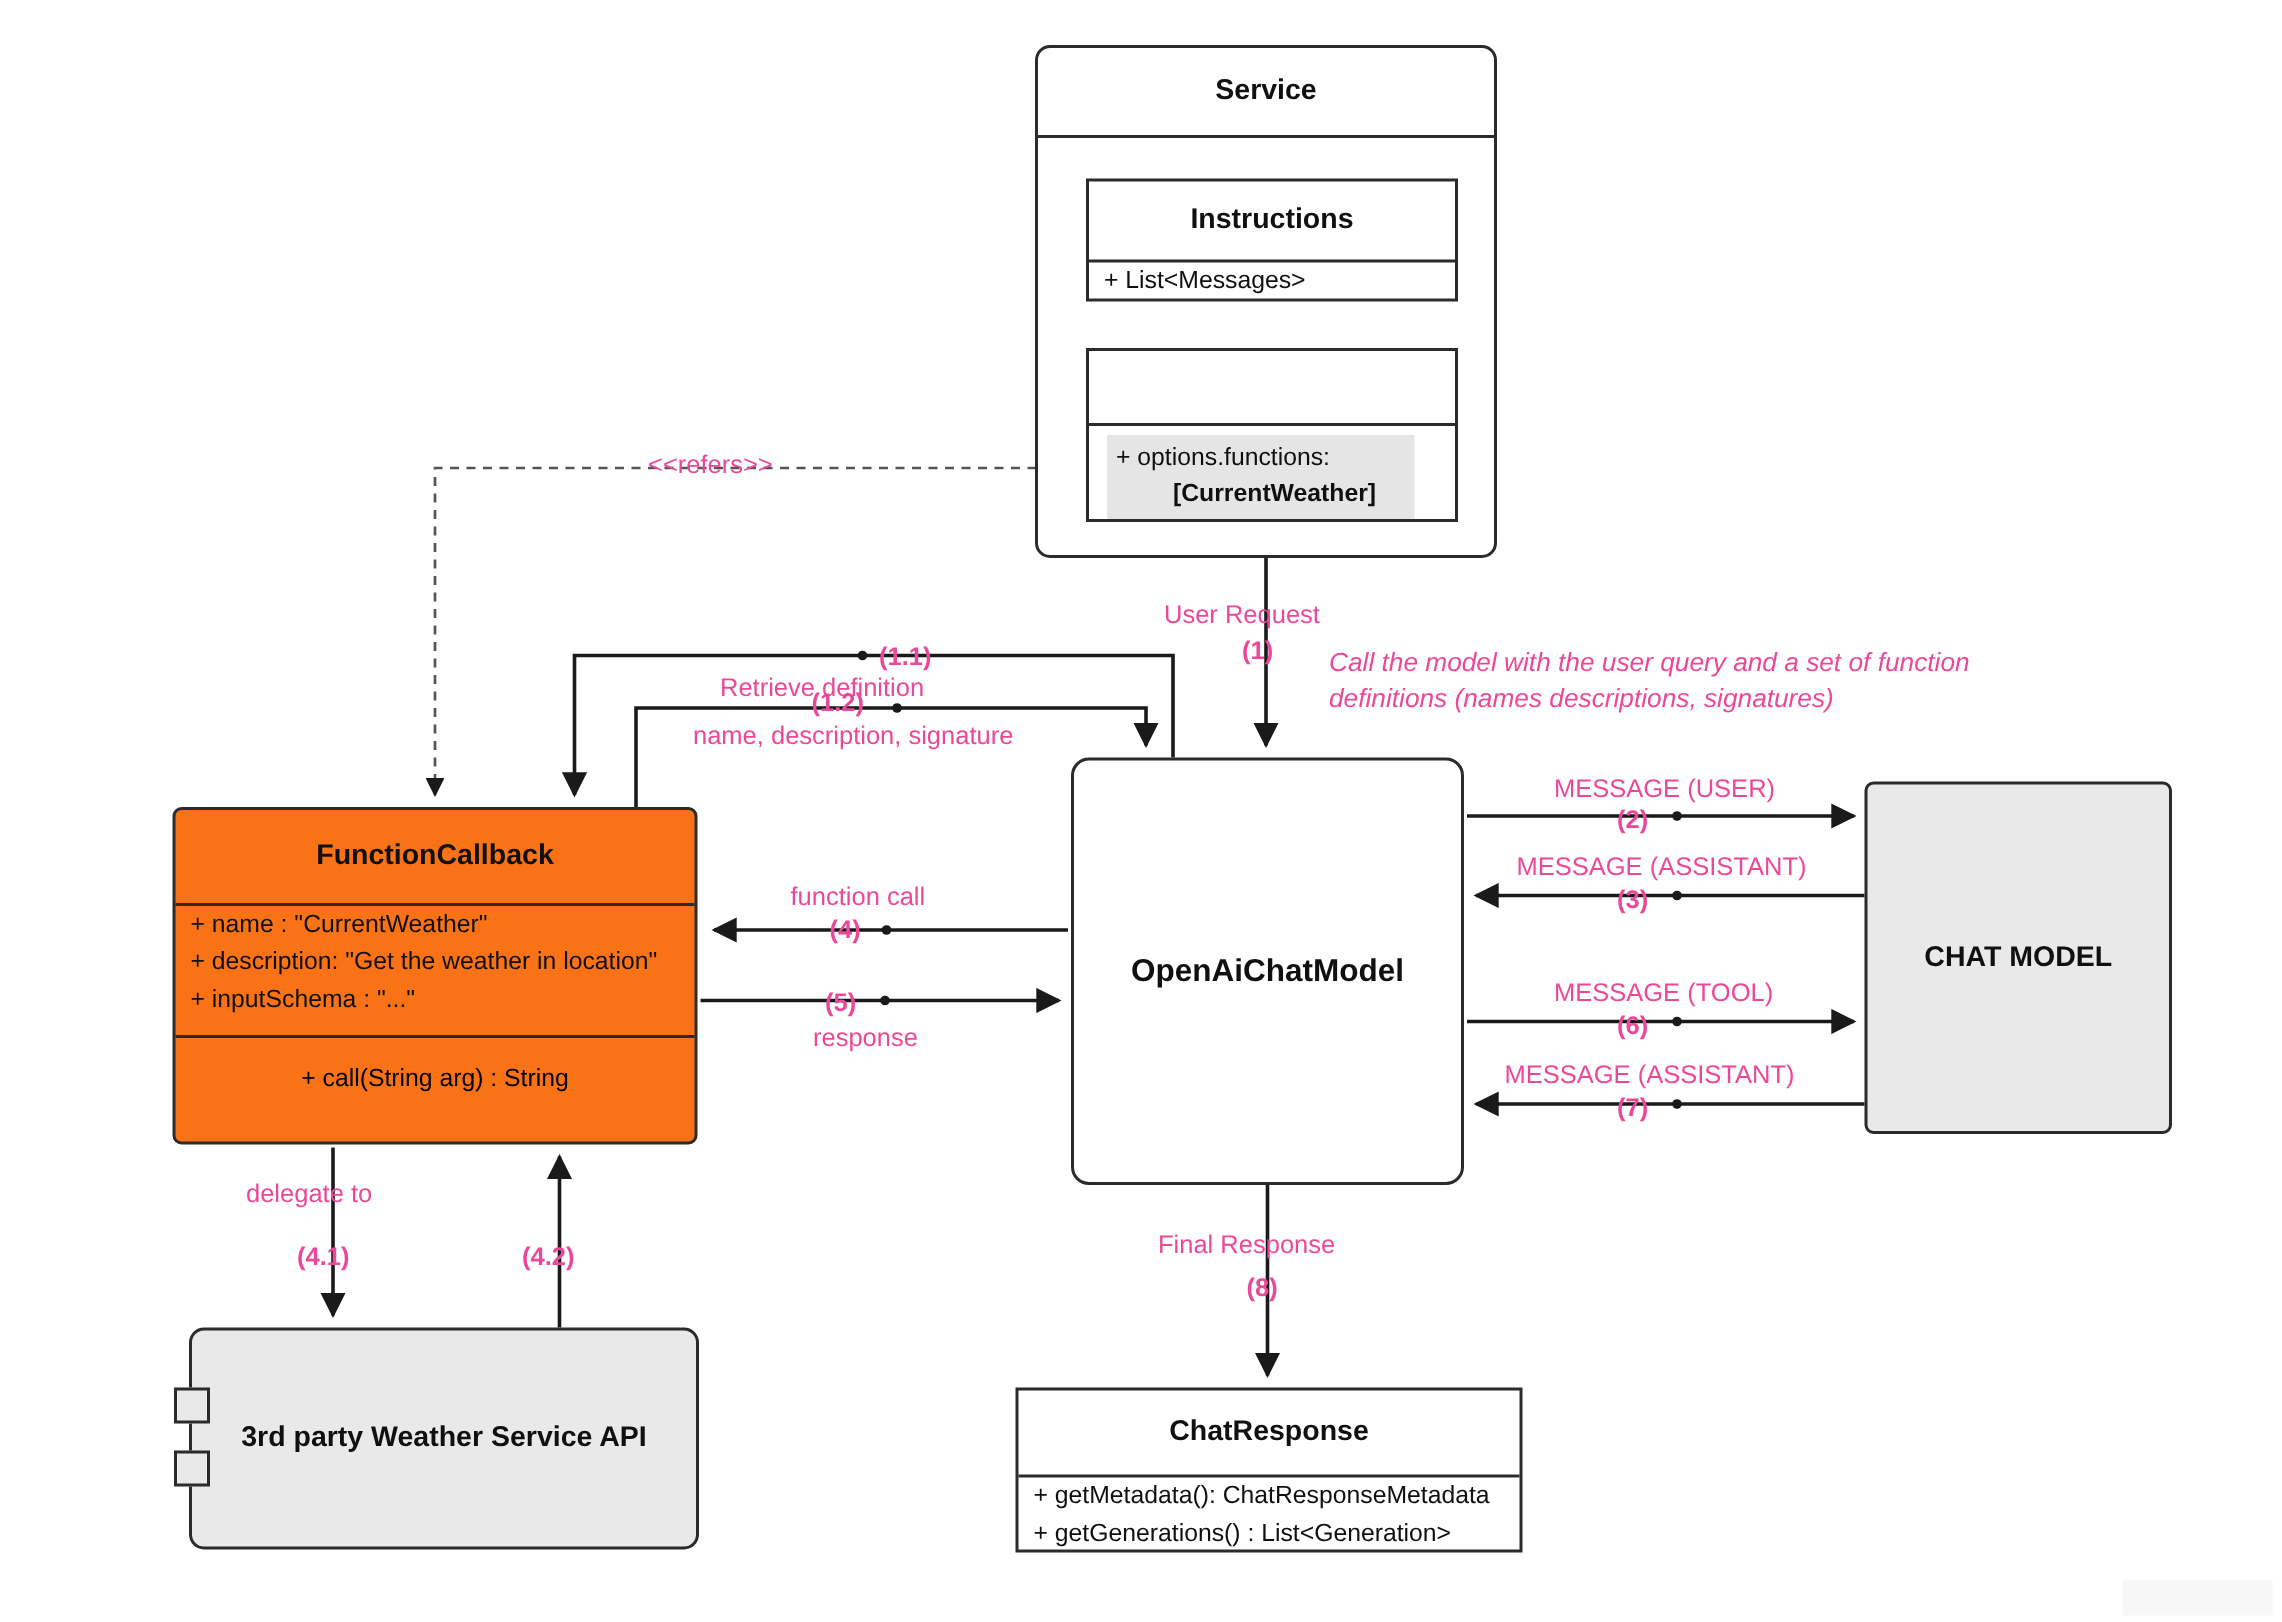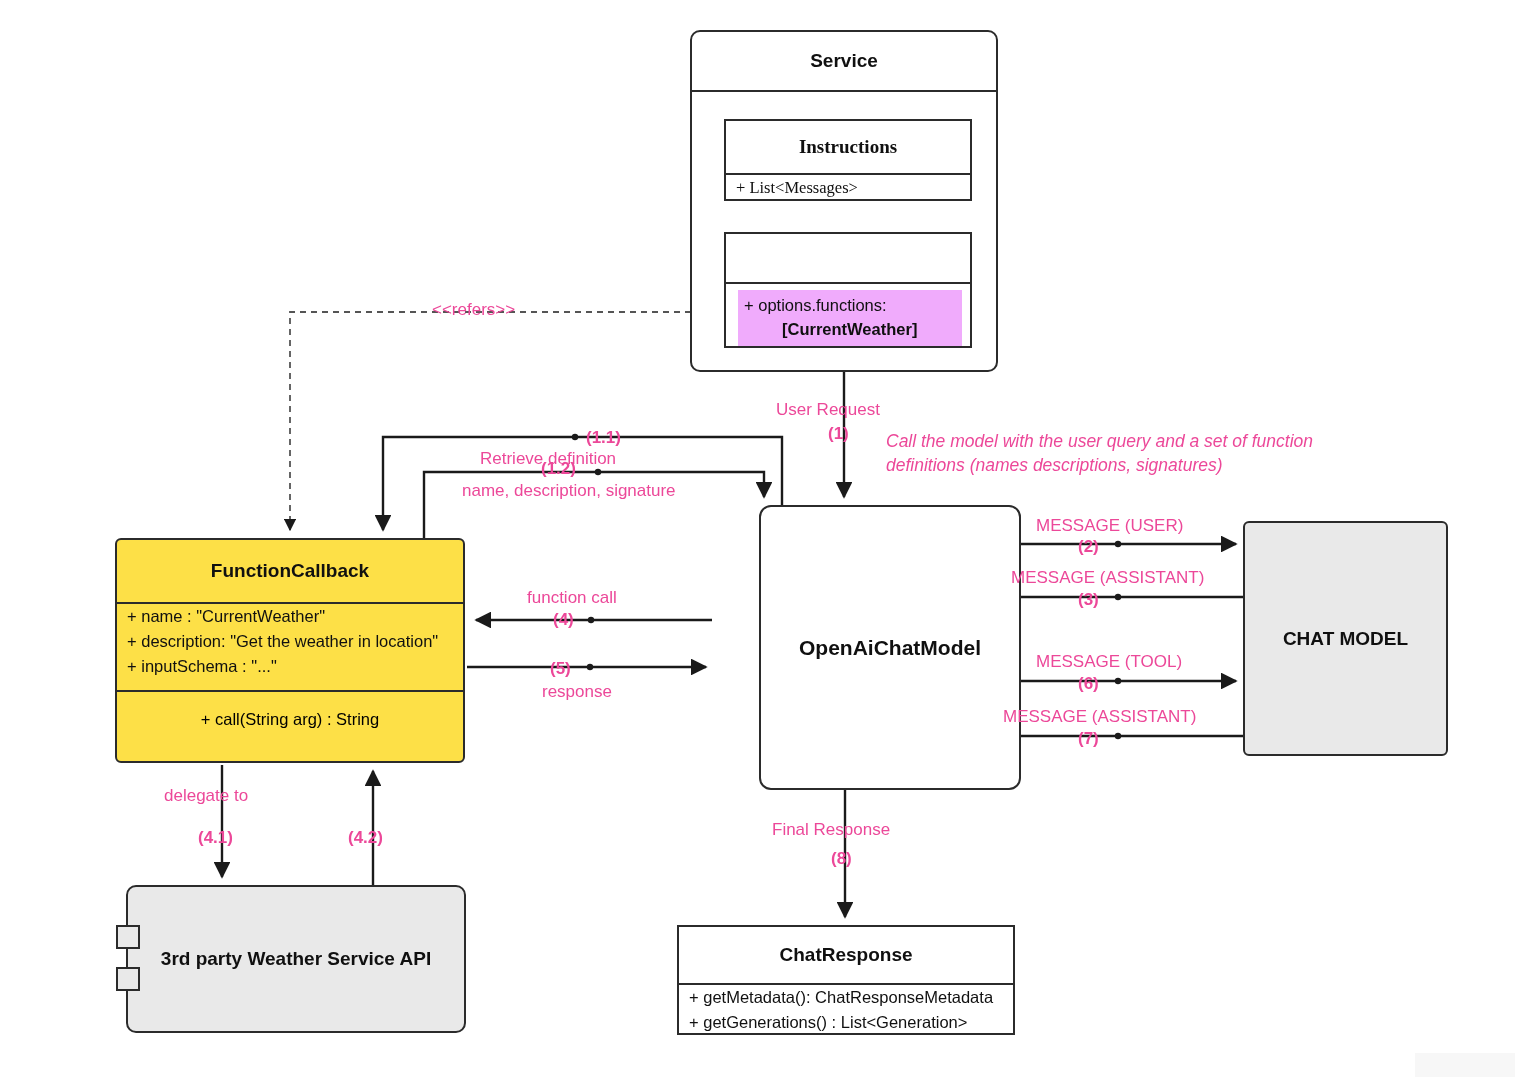--- a/index.html
+++ b/index.html
@@ -60,45 +60,45 @@
     width: 1521px;
     height: 1081px;
     overflow: visible;
   }
 
   
   #prompt-box { left: 690px; top: 30px; width: 308px; height: 342px; }
   #prompt-title { position: absolute; left: 0; top: 0; width: 100%; height: 58px; line-height: 58px; }
   #prompt-titledivider { position: absolute; left: 0; top: 58px; width: 100%; }
 
-  #instructions-box { left: 724px; top: 119px; width: 248px; height: 82px; font-family: Liberation Serif, serif; }
+  #instructions-box { left: 724px; top: 119px; width: 248px; height: 82px; }
   #instructions-title { position: absolute; left: 0; top: 0; width: 100%; height: 52px; line-height: 52px; }
   #instructions-divider { position: absolute; left: 0; top: 52px; width: 100%; }
   #instructions-attr { position: absolute; left: 0; top: 54px; width: 100%; }
 
   #options-box { left: 724px; top: 232px; width: 248px; height: 116px; }
   #options-title { position: absolute; left: 0; top: 0; width: 100%; height: 48px; line-height: 48px; }
   #options-divider { position: absolute; left: 0; top: 48px; width: 100%; }
   #options-hl {
-    position: absolute; left: 12px; top: 56px; width: 224px;
-    background: #f0abfc; padding: 4px 6px; box-sizing: border-box;
+    position: absolute; left: 12px; top: 56px; width: 205px;
+    background: #e5e5e5; padding: 4px 6px; box-sizing: border-box;
     font-size: 16.5px; color: #101010; line-height: 1.45;
   }
   #options-hl .indent { display: block; padding-left: 38px; }
 
   
-  #fc-box { left: 115px; top: 538px; width: 350px; height: 225px; background: #fde047; border-radius: 6px; padding-left: 43px; }
+  #fc-box { left: 115px; top: 538px; width: 350px; height: 225px; background: #f97316; border-radius: 6px; padding-left: 43px; }
   #fc-title { position: absolute; left: 0; top: 0; width: 100%; height: 62px; line-height: 62px; }
   #fc-d1 { position: absolute; left: 0; top: 62px; width: 100%; }
   #fc-attrs { position: absolute; left: 0; top: 64px; width: 100%; }
   #fc-d2 { position: absolute; left: 0; top: 150px; width: 100%; }
   #fc-method { position: absolute; left: 0; top: 152px; width: 100%; text-align: center; font-size: 16.5px; padding-top: 18px; }
 
   
-  #ocm-box { left: 714px; top: 505px; width: 262px; height: 285px; border-radius: 12px; margin-left: 45px; }
+  #ocm-box { left: 714px; top: 505px; width: 262px; height: 285px; border-radius: 12px; }
   #ocm-title { position: absolute; left: 0; top: 50%; transform: translateY(-50%); width: 100%; font-size: 21px; }
 
   
   #cm-box { left: 1243px; top: 521px; width: 205px; height: 235px; background: #e9e9e9; border-radius: 6px; }
   #cm-title { position: absolute; left: 0; top: 50%; transform: translateY(-50%); width: 100%; font-size: 19px; }
 
   
   #ws-box { left: 126px; top: 885px; width: 340px; height: 148px; background: #e9e9e9; border-radius: 10px; }
   #ws-title { position: absolute; left: 0; top: 50%; transform: translateY(-50%); width: 100%; line-height: 1.35; padding: 0 30px; box-sizing: border-box; }
   .ws-port {

